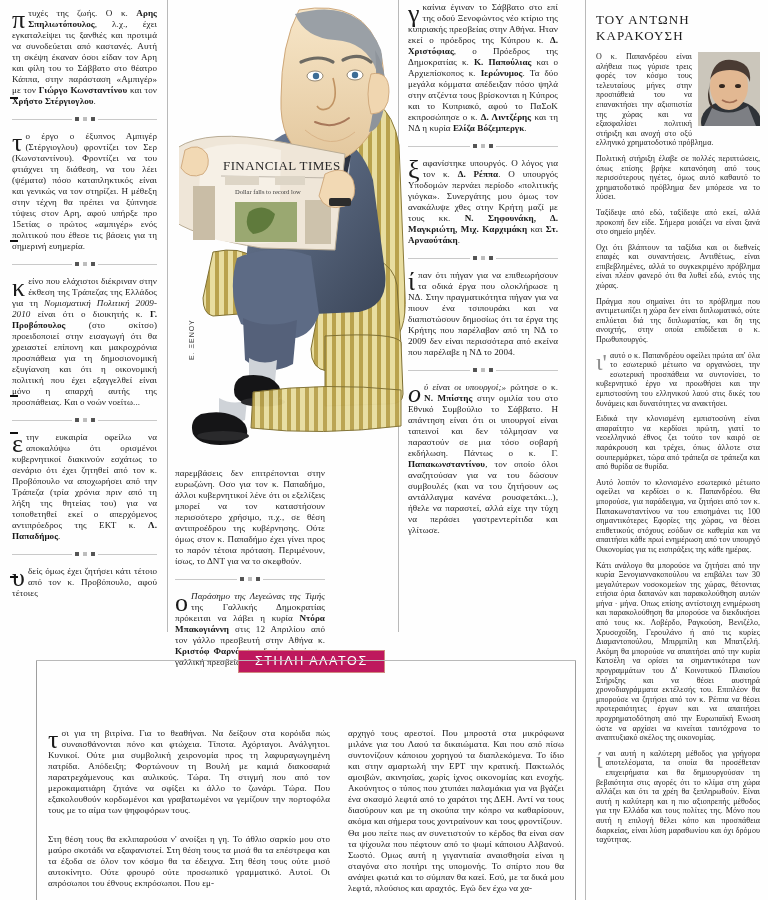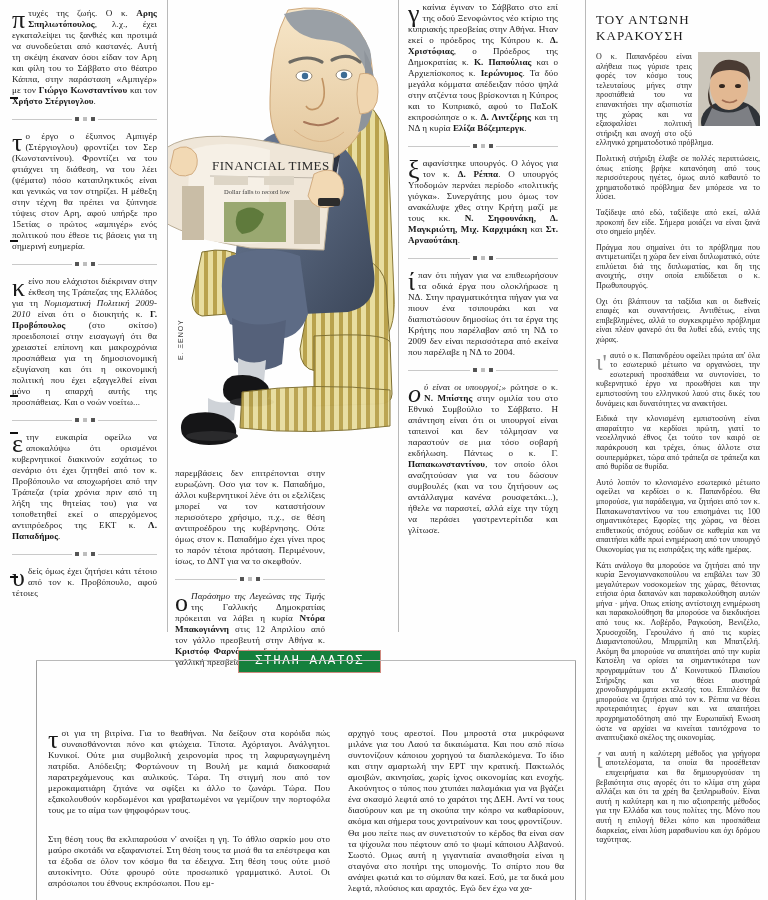--- a/index.html
+++ b/index.html
@@ -49,22 +49,22 @@
   .illus{position:absolute;overflow:hidden;}
   .sig{
     position:absolute;font-size:7px;letter-spacing:1px;color:#3a3a3a;
     transform:rotate(-90deg);transform-origin:left top;
     font-family:"Liberation Sans",sans-serif;white-space:nowrap;
   }
 
   
   .salt-wrap{position:absolute;}
   .salt-box{
-    background:#15803d;color:#fff;
-    font-family:Liberation Mono, monospace;font-size:12.5px;
+    background:#be185d;color:#fff;
+    font-family:Liberation Sans, sans-serif;font-size:12.5px;
     letter-spacing:1.6px;text-align:center;
     padding:3px 16px 4px 16px;display:inline-block;
     border:1px solid #cf8a80;
   }
   .salt-title{
     font-size:26px;text-align:center;font-weight:400;
     color:#1b1b1b;letter-spacing:0.5px;
   }
   .byline-small{
     text-align:center;font-size:8.2px;line-height:10.5px;
@@ -141,21 +141,21 @@
       </div>
     <p class="para dropcap">ίπαν ότι πήγαν για να επιθεωρήσουν τα οδικά έργα που ολοκλήρωσε η ΝΔ. Στην πραγματικότητα πήγαν για να πιουν ένα τσιπουράκι και να διαπιστώσουν δημοσίως ότι τα έργα της Κρήτης που παρέλαβαν από τη ΝΔ το 2009 δεν είναι περισσότερα από εκείνα που παρέλαβε η ΝΔ το 2004.</p>
     <div class="sep">
         <i></i>
         <i class="mid"></i>
         <i></i>
       </div>
     <p class="para dropcap"><i>ού είναι οι υπουργοί;»</i> ρώτησε ο κ. <b>Ν. Μπίστης</b> στην ομιλία του στο Εθνικό Συμβούλιο το Σάββατο. Η απάντηση είναι ότι οι υπουργοί είναι ταπεινοί και δεν τόλμησαν να παραστούν σε μια τόσο σοβαρή εκδήλωση. Πάντως ο κ. Γ. <b>Παπακωνσταντίνου</b>, τον οποίο όλοι αναζητούσαν για να του δώσουν συμβουλές (και να του ζητήσουν ως αντάλλαγμα κανένα ρουσφετάκι...), ήθελε να παραστεί, αλλά είχε την τύχη να περάσει γαστρεντερίτιδα και γλίτωσε.</p>
   </div>
 
-  <div class="illus" style="left:168px;top:0;width:232px;height:468px;">
+  <div class="illus" style="left:179px;top:0;width:232px;height:468px;">
     <svg viewBox="0 0 232 468" width="232" height="468">
       <defs>
         <linearGradient id="chair" x1="0" y1="0" x2="1" y2="0">
           <stop offset="0" stop-color="#d9c87a"></stop>
             <stop offset="0.5" stop-color="#efe3a8"></stop>
           <stop offset="1" stop-color="#cbb765"></stop>
         </linearGradient>
         <pattern id="stripe" width="9" height="8" patternUnits="userSpaceOnUse">
           <rect width="9" height="8" fill="#e8dda0"></rect>
           <rect width="4" height="8" fill="#b9a24d"></rect>
@@ -255,22 +255,22 @@
         <ellipse cx="24" cy="34" rx="3" ry="2" fill="#33271f"></ellipse>
         <ellipse cx="40" cy="34" rx="3" ry="2" fill="#33271f"></ellipse>
         <path d="M24 48 q8 5 15 0" stroke="#a06c51" stroke-width="1.6" fill="none"></path>
         <path d="M14 56 q18 10 36 -2 l8 20 l-52 0 z" fill="#7d7f84"></path>
       </svg>
     </div>
 
     <p class="para tight">Ο κ. Παπανδρέου είναι αλήθεια πως γύρισε τρεις φορές τον κόσμο τους τελευταίους μήνες στην προσπάθειά του να επανακτήσει την αξιοπιστία της χώρας και να εξασφαλίσει πολιτική στήριξη και ανοχή στο οξύ ελληνικό χρηματοδοτικό πρόβλημα.</p>
     <p class="para tight">Πολιτική στήριξη έλαβε σε πολλές περιπτώσεις, όπως επίσης βρήκε κατανόηση από τους περισσότερους ηγέτες, όμως αυτό καθαυτό το χρηματοδοτικό πρόβλημα δεν μπόρεσε να το λύσει.</p>
     <p class="para tight">Ταξίδεψε από εδώ, ταξίδεψε από εκεί, αλλά προκοπή δεν είδε. Σήμερα μοιάζει να είναι ξανά στο σημείο μηδέν.</p>
+    <p class="para tight">Οχι ότι βλάπτουν τα ταξίδια και οι διεθνείς επαφές και συναντήσεις. Αντιθέτως, είναι επιβεβλημένες, αλλά το συγκεκριμένο πρόβλημα είναι πλέον φανερό ότι θα λυθεί εδώ, εντός της χώρας.</p>
     <p class="para tight">Πράγμα που σημαίνει ότι το πρόβλημα που αντιμετωπίζει η χώρα δεν είναι διπλωματικό, ούτε επιλύεται διά της διπλωματίας, και δη της ανοιχτής, στην οποία επιδίδεται ο κ. Πρωθυπουργός.</p>
-    <p class="para tight">Οχι ότι βλάπτουν τα ταξίδια και οι διεθνείς επαφές και συναντήσεις. Αντιθέτως, είναι επιβεβλημένες, αλλά το συγκεκριμένο πρόβλημα είναι πλέον φανερό ότι θα λυθεί εδώ, εντός της χώρας.</p>
     <p class="para tight dropcap-g">ι' αυτό ο κ. Παπανδρέου οφείλει πρώτα απ' όλα το εσωτερικό μέτωπο να οργανώσει, την εσωτερική προσπάθεια να συντονίσει, το κυβερνητικό έργο να προωθήσει και την εμπιστοσύνη του ελληνικού λαού στις δικές του δυνάμεις και δυνατότητες να ανακτήσει.</p>
     <p class="para tight">Ειδικά την κλονισμένη εμπιστοσύνη είναι απαραίτητο να κερδίσει πρώτη, γιατί το νεοελληνικό έθνος ζει τούτο τον καιρό σε παράκρουση και τρέχει, όπως άλλοτε στα σουπερμάρκετ, τώρα από τράπεζα σε τράπεζα και από θυρίδα σε θυρίδα.</p>
     <p class="para tight">Αυτό λοιπόν το κλονισμένο εσωτερικό μέτωπο οφείλει να κερδίσει ο κ. Παπανδρέου. Θα μπορούσε, για παράδειγμα, να ζητήσει από τον κ. Παπακωνσταντίνου να του επισημάνει τις 100 σημαντικότερες Εφορίες της χώρας, να θέσει επιθετικούς στόχους εσόδων σε καθεμία και να απαιτήσει κάθε πρωί ενημέρωση από τον υπουργό Οικονομίας για τις εισπράξεις της κάθε ημέρας.</p>
     <p class="para tight">Κάτι ανάλογο θα μπορούσε να ζητήσει από την κυρία Ξενογιαννακοπούλου να επιβάλει των 30 μεγαλύτερων νοσοκομείων της χώρας, θέτοντας ετήσια όρια δαπανών και παρακολούθηση αυτών μήνα · μήνα. Οπως επίσης αντίστοιχη ενημέρωση και παρακολούθηση θα μπορούσε να διεκδικήσει από τους κκ. Λοβέρδο, Ραγκούση, Βενιζέλο, Χρυσοχοΐδη, Γερουλάνο ή από τις κυρίες Διαμαντοπούλου, Μπιρμπίλη και Μπατζελή. Ακόμη θα μπορούσε να απαιτήσει από την κυρία Κατσέλη να ορίσει τα σημαντικότερα των προγραμμάτων του Δ' Κοινοτικού Πλαισίου Στήριξης και να θέσει αυστηρά χρονοδιαγράμματα εκτέλεσής του. Επιπλέον θα μπορούσε να ζητήσει από τον κ. Ρέππα να θέσει προτεραιότητες έργων και να απαιτήσει προχρηματοδότηση από την Ευρωπαϊκή Ενωση ώστε να αρχίσει να κινείται ταυτόχρονα το αναπτυξιακό σκέλος της οικονομίας.</p>
     <p class="para tight dropcap-g">ίναι αυτή η καλύτερη μέθοδος για γρήγορα αποτελέσματα, τα οποία θα προσέθεταν επιχειρήματα και θα δημιουργούσαν τη βεβαιότητα στις αγορές ότι το κλίμα στη χώρα αλλάζει και ότι τα χρέη θα ξεπληρωθούν. Είναι αυτή η καλύτερη και η πιο αξιοπρεπής μέθοδος για την Ελλάδα και τους πολίτες της. Μόνο που αυτή η επιλογή θέλει κόπο και προσπάθεια διαρκείας, είναι λύση μαραθωνίου και όχι δρόμου ταχύτητας.</p>
   </div>
 
   <div class="frame-box" style="left:36px;top:660px;width:540px;height:248px;border-color:#9e9e9e;"></div>
 
   <div class="salt-wrap" style="left:238px;top:650px;">

